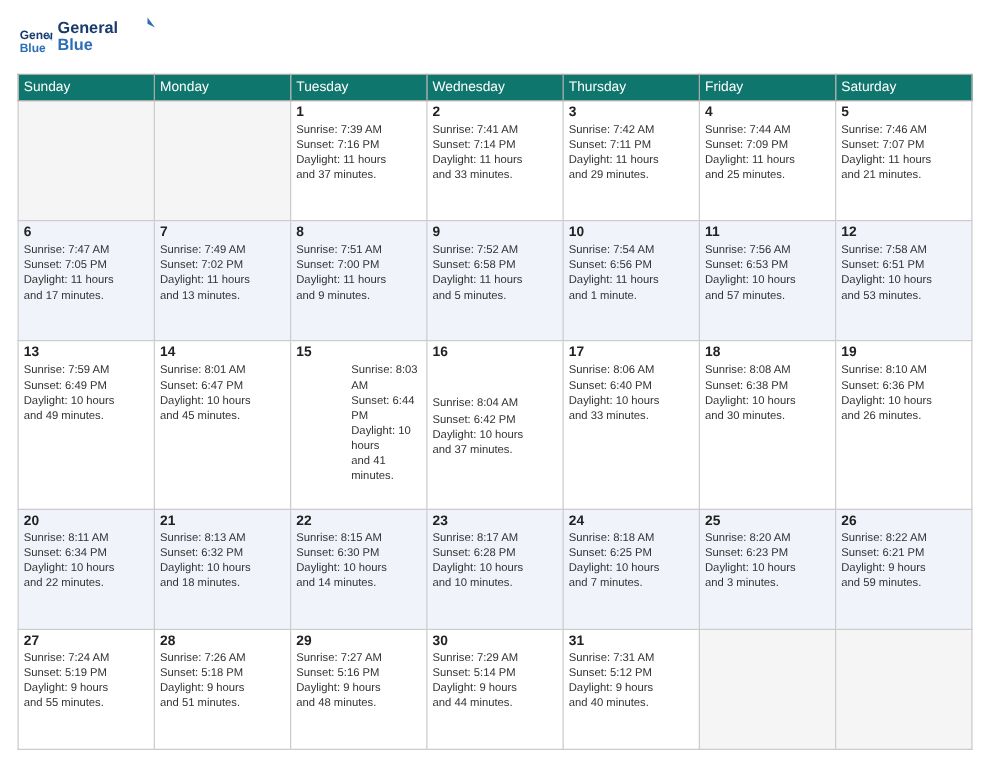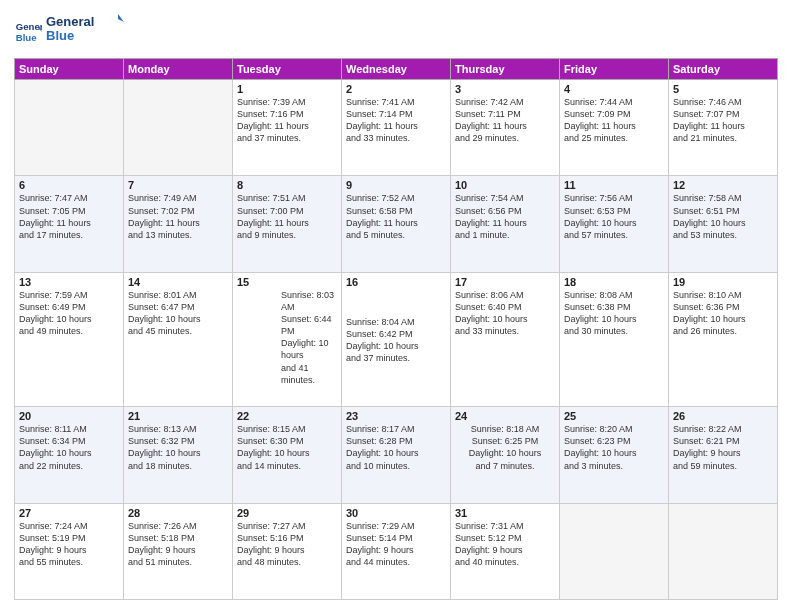--- a/index.html
+++ b/index.html
@@ -45,24 +45,24 @@
       font-size: 13px;
       color: #333;
     }
     .calendar {
       flex: 1;
       border-collapse: collapse;
       width: 100%;
       table-layout: fixed;
     }
     .calendar th {
-      background: #a21caf;
+      background: #0f766e;
       color: #fff;
       font-size: 11px;
-      font-weight: bold;
+      font-weight: normal;
       padding: 4px 4px;
       border: 1px solid #aaa;
       text-align: left;
     }
     .calendar td {
       border: 1px solid #ccc;
       vertical-align: top;
       padding: 3px 4px;
       font-size: 9.2px;
       color: #222;
@@ -290,21 +290,21 @@
           </td>
           <td>
             <span class="day-num">23</span>
             <div class="day-info" style="white-space: pre-line;">Sunrise: 8:17 AM
 Sunset: 6:28 PM
 Daylight: 10 hours
 and 10 minutes.</div>
           </td>
           <td>
             <span class="day-num">24</span>
-            <div class="day-info" style="white-space: pre-line; text-align: center;">Sunrise: 8:18 AM
+            <div class="day-info" style="white-space: pre-line;">Sunrise: 8:18 AM
 Sunset: 6:25 PM
 Daylight: 10 hours
 and 7 minutes.</div>
           </td>
           <td>
             <span class="day-num">25</span>
             <div class="day-info" style="white-space: pre-line;">Sunrise: 8:20 AM
 Sunset: 6:23 PM
 Daylight: 10 hours
 and 3 minutes.</div>

